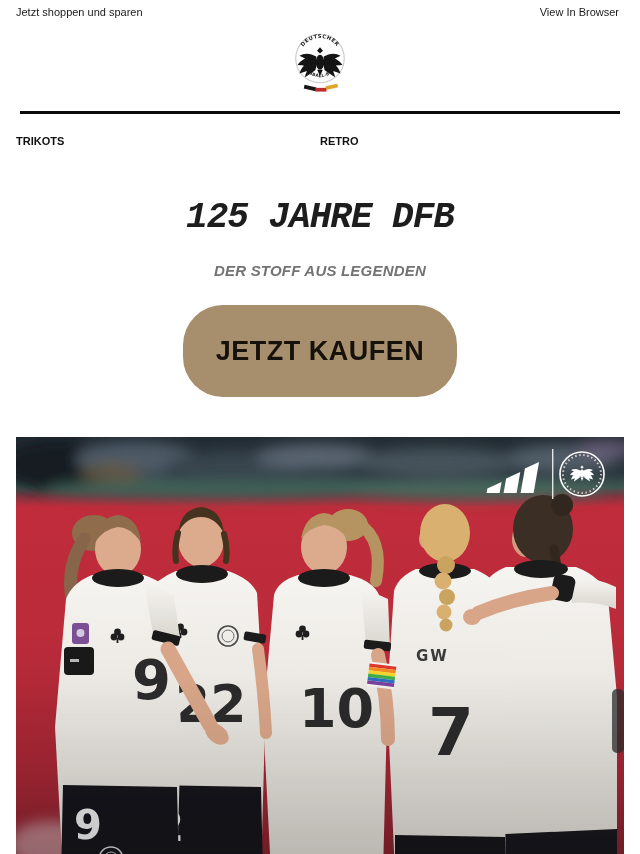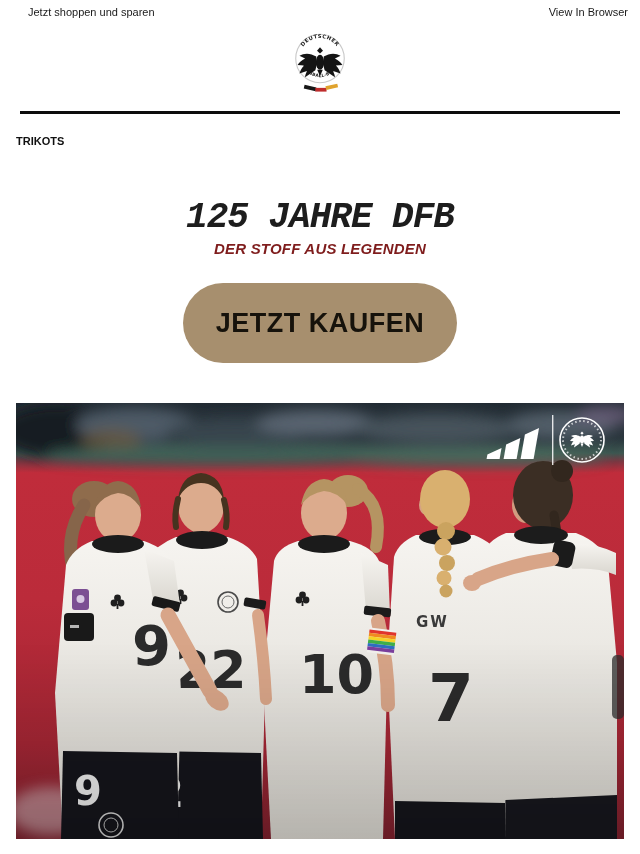--- a/index.html
+++ b/index.html
@@ -4,21 +4,21 @@
 <style>
   * { box-sizing: border-box; margin: 0; padding: 0; }
   html, body { background: #ffffff; }
   body {
     width: 640px; height: 854px; overflow: hidden;
     font-family: "Liberation Sans", sans-serif;
     color: #1a1a1a;
   }
   .topbar {
     display: flex; justify-content: space-between; align-items: flex-end;
-    padding: 6px 12px 0 16px; font-size: 11px; line-height: 1.2; margin-left: 12px;
+    padding: 6px 21px 0 16px; font-size: 11px; line-height: 1.2;
   }
   .topbar a { color: #1a1a1a; text-decoration: none; cursor: pointer; }
   .brandrow {
     display: flex; align-items: center; justify-content: center;
     gap: 12px; margin-top: 14px; height: 64px;
   }
   .crest-svg { width: 56px; height: 66px; display: block; }
   .wordmark {
     font-size: 21px; font-weight: bold; letter-spacing: 0.5px; color: #141414;
     text-decoration: none; cursor: pointer;
@@ -31,26 +31,26 @@
     padding-top: 10px; cursor: pointer;
   }
   .nav a span { display: inline-block; max-width: 118px; }
   .hero { text-align: center; margin-top: 42px; }
   .hero h1 {
     font-family: Liberation Mono, monospace;
     font-size: 36px; font-style: italic; font-weight: bold;
     letter-spacing: -1px; color: #1d1d1d;
   }
   .hero .sub {
-    margin-top: 2px; font-size: 15px; font-style: italic; font-weight: bold;
-    letter-spacing: 0.2px; color: #7f1d1d;
+    margin-top: 24px; font-size: 15px; font-style: italic; font-weight: bold;
+    letter-spacing: 0.2px; color: #737373;
   }
   .cta {
     display: block; margin: 26px auto 0 auto;
-    width: 274px; height: 80px; border: none; border-radius: 40px;
+    width: 274px; height: 92px; border: none; border-radius: 40px;
     background: #a78f6e; color: #16120b;
     font-family: "Liberation Sans", sans-serif;
     font-size: 27px; font-weight: bold; letter-spacing: 0.5px;
     cursor: pointer;
   }
   .photo {
     position: relative; margin: 40px 16px 0 16px;
     width: 608px; height: 436px; overflow: hidden; cursor: pointer;
   }
   .photo svg { display: block; }
@@ -89,20 +89,21 @@
       <rect x="25" y="59.5" width="12" height="4" fill="#bf2c2c"></rect>
       <rect x="36" y="56.5" width="13" height="4" fill="#e0a32e" transform="rotate(-13 42 58)"></rect>
     </g>
   </svg>
 </div>
 
 <div class="rule"></div>
 
 <div class="nav">
   <a><span>TRIKOTS</span></a>
+  <a><span>RETRO</span></a>
 </div>
 
 <div class="hero">
   <h1>125 JAHRE DFB</h1>
   <div class="sub">DER STOFF AUS LEGENDEN</div>
   <button class="cta">JETZT KAUFEN</button>
 </div>
 
 <div class="photo">
 <svg width="608" height="436" viewBox="0 0 608 436">

